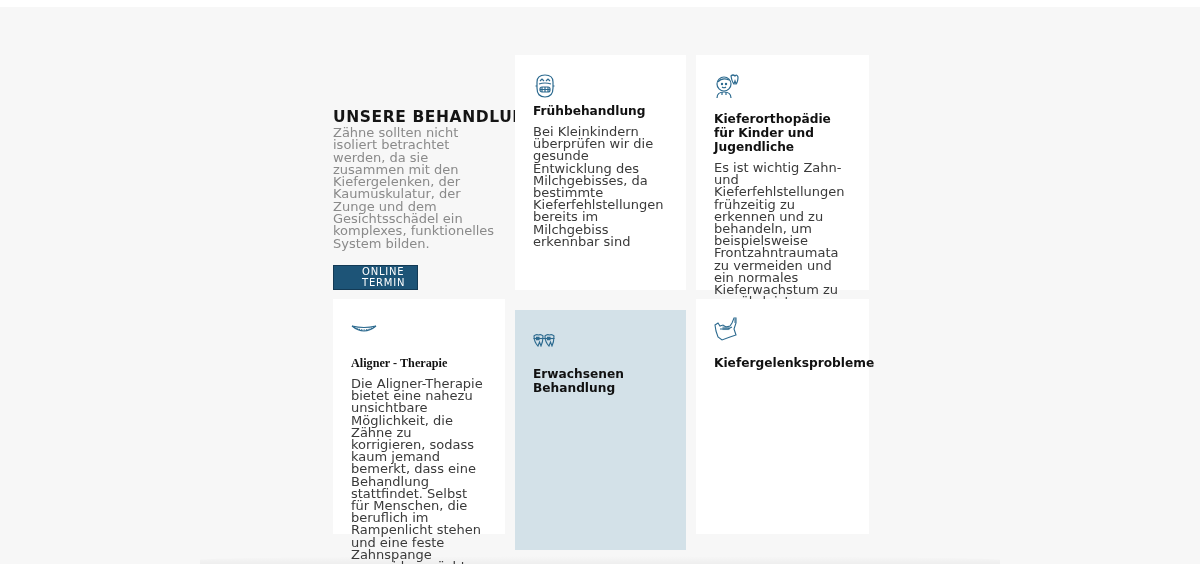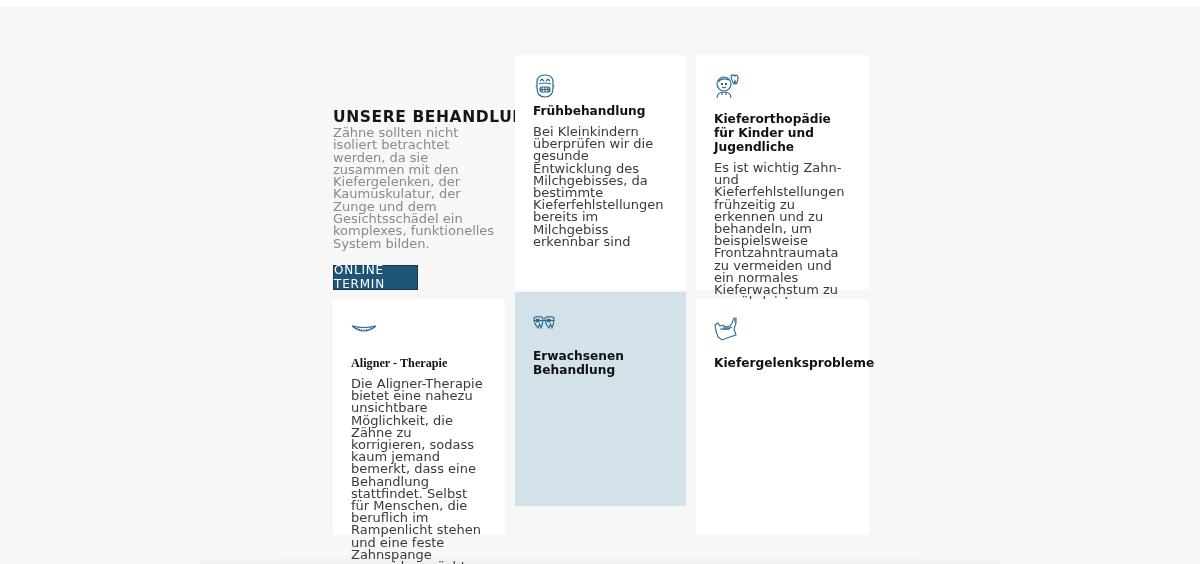--- a/index.html
+++ b/index.html
@@ -26,43 +26,44 @@
     color: #151515; line-height: 20px; white-space: nowrap;
   }
   .intro p {
     font-size: 13px; line-height: 12.3px; color: #8a8a8a;
     width: 170px;
   }
   .btn {
     position: absolute; left: 0; top: 105px;
     width: 85px; height: 25px;
     background: #1d5477; border: 1px solid #133a55;
-    color: #ffffff; font-size: 12px; letter-spacing: 0.8px;
+    color: #ffffff; font-size: 10px; letter-spacing: 0.8px;
     display: flex; align-items: center; justify-content: center;
     cursor: pointer;
+    padding-left: 28px;
   }
   .card {
     position: absolute; background: #ffffff;
     padding: 17px 18px 0 18px;
   }
   .card.highlight { background: #d3e1e8; }
   .card .icon { height: 28px; display: flex; align-items: center; }
   .card h3 {
     margin-top: 10px;
     font-size: 12.2px; font-weight: 600; color: #111111;
     line-height: 14px;
   }
   .card p {
     margin-top: 8px;
     font-size: 13px; line-height: 12.2px; color: #3a3a3a;
   }
   #c1 { left: 515px; top: 55px; width: 171px; height: 235px; }
   #c2 { left: 696px; top: 55px; width: 173px; height: 235px; }
   #c3 { left: 333px; top: 299px; width: 172px; height: 235px; }
-  #c4 { left: 515px; top: 292px; width: 171px; height: 214px; }
+  #c4 { left: 515px; top: 310px; width: 171px; height: 240px; }
   #c5 { left: 696px; top: 299px; width: 173px; height: 235px; }
   #c3 .icon, #c4 .icon, #c5 .icon { height: 26px; }
   #c1 h3 { margin-top: 4px; }
   #c2 h3 { margin-top: 12px; }
   #c3 h3 { margin-top: 14px; font-family: Liberation Serif, serif; }
   #c4 h3 { margin-top: 14px; }
   #c5 h3 { margin-top: 14px; }
 </style>
 </head>
 <body>

